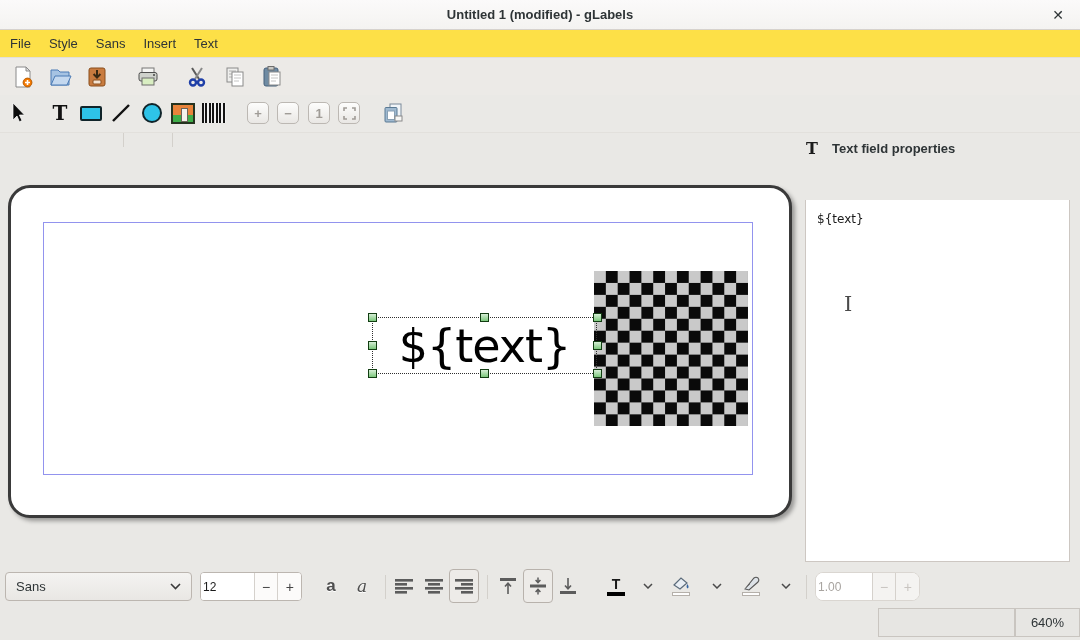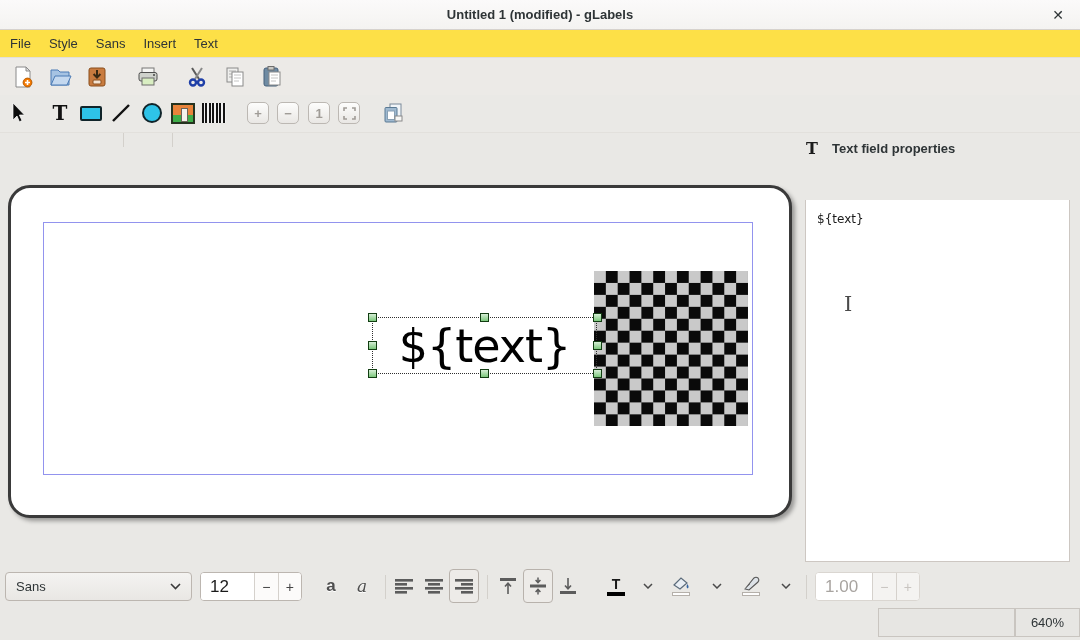--- a/index.html
+++ b/index.html
@@ -77,24 +77,24 @@
     border:1px solid #c6c0ba; border-radius:4px; background:linear-gradient(#f8f7f6,#edebe8);
     display:flex; align-items:center; justify-content:center; gap:6px; font-size:13px; color:#2e3436; }
 
   
   .fmtbar { position:absolute; left:0; top:565px; width:858px; height:43px; background:#e9e8e5; }
   .combo { position:absolute; left:5px; top:7px; width:187px; height:29px;
     border:1px solid #bcb6b0; border-radius:4px; background:linear-gradient(#f4f3f1,#e9e7e4);
     display:flex; align-items:center; font-size:13px; color:#2e3436; padding:0 10px; }
   .combo .cspace { flex:1; }
   .spin { position:absolute; top:7px; height:29px; display:flex; border:1px solid #bcb6b0; border-radius:4px; overflow:hidden; background:#fff; }
-  .spin .entry { display:flex; align-items:center; padding:0 9px; font-size:17px; color:#1a1a1a; background:#fff;text-align:center; }
+  .spin .entry { display:flex; align-items:center; padding:0 2px; font-size:12px; color:#1a1a1a; background:#fff;text-align:center; }
   .spin .sbtn { width:24px; display:flex; align-items:center; justify-content:center;
     border-left:1px solid #d5d1cc; background:#fcfbfa; font-size:14px; color:#444; }
-  .spin.disabled { border-color:#dad6d1; }
+  .spin.disabled { border-color:#dad6d1;border-radius:8px; }
   .spin.disabled .entry { color:#a8a4a0; }
   .spin.disabled .sbtn { color:#c8c4c0; background:#f4f3f1; }
   .fbtn { position:absolute; top:4px; width:30px; height:34px; display:flex; align-items:center; justify-content:center; border-radius:4px; }
   .fbtn.active { background:#edebe8; border:1px solid #b8b2ac; }
   .fsep { position:absolute; top:10px; width:1px; height:24px; background:#d3d0cb; }
   .glyph-a-bold { font-size:17px; font-weight:700; color:#4e4e4e; text-shadow:0 1px 0 #fff; }
   .glyph-a-italic { font-family:"DejaVu Serif", serif; font-style:italic; font-size:17px; color:#4e4e4e; text-shadow:0 1px 0 #fff; }
   .tcol { display:flex; flex-direction:column; align-items:center; gap:1px; }
   .tcol .tglyph { font-size:14px; font-weight:700; color:#1a1a1a; line-height:14px; }
   .colorbar-black { width:18px; height:4px; background:#000; }

